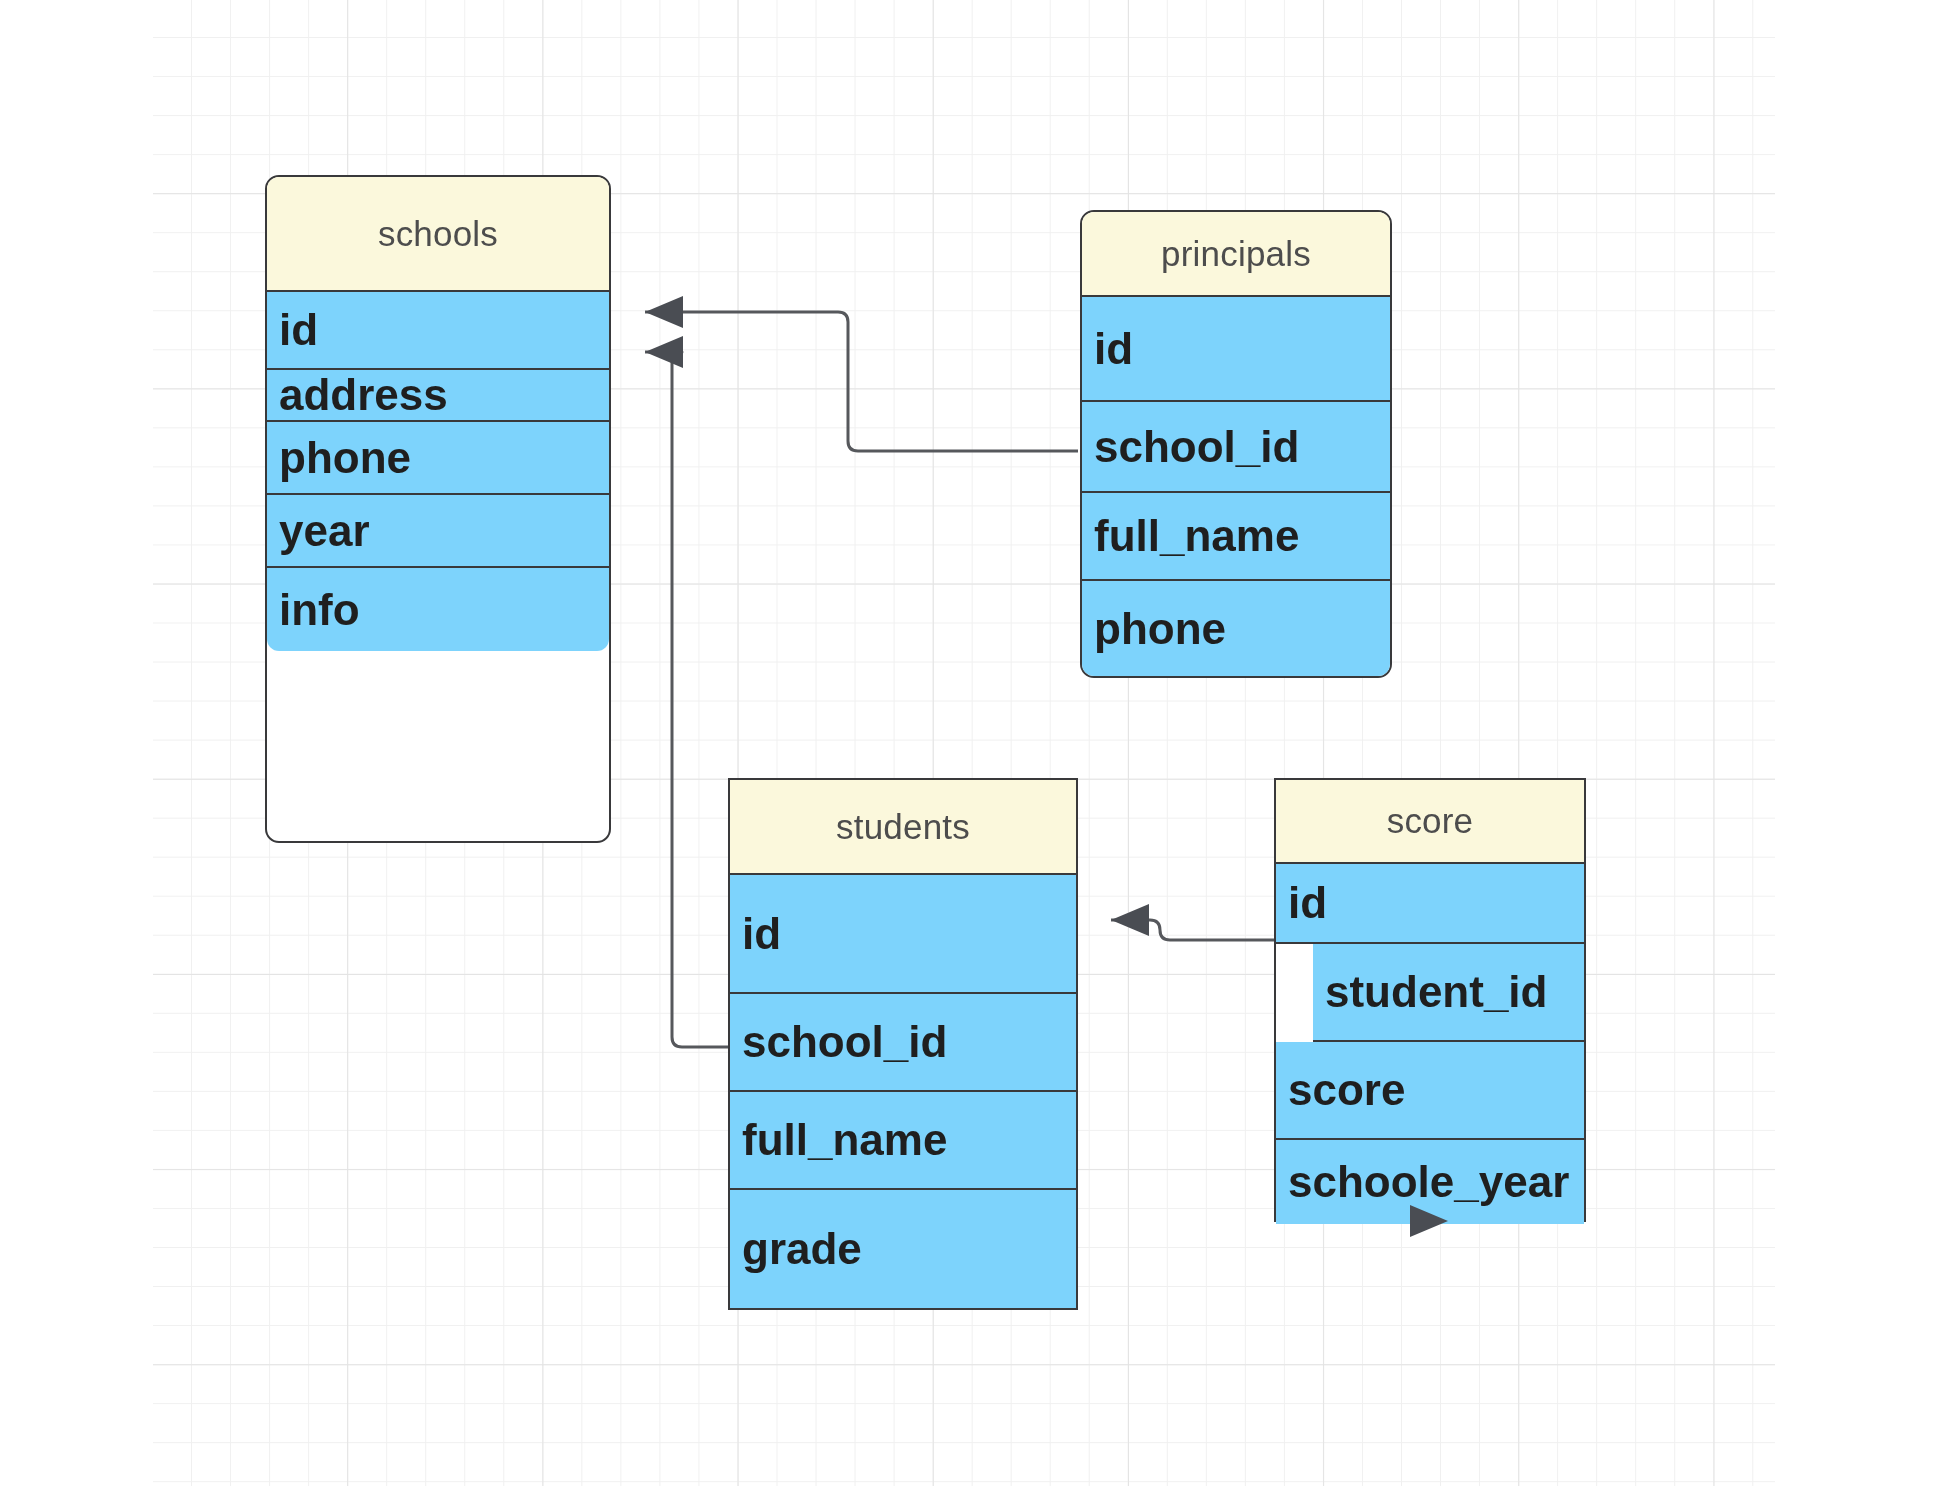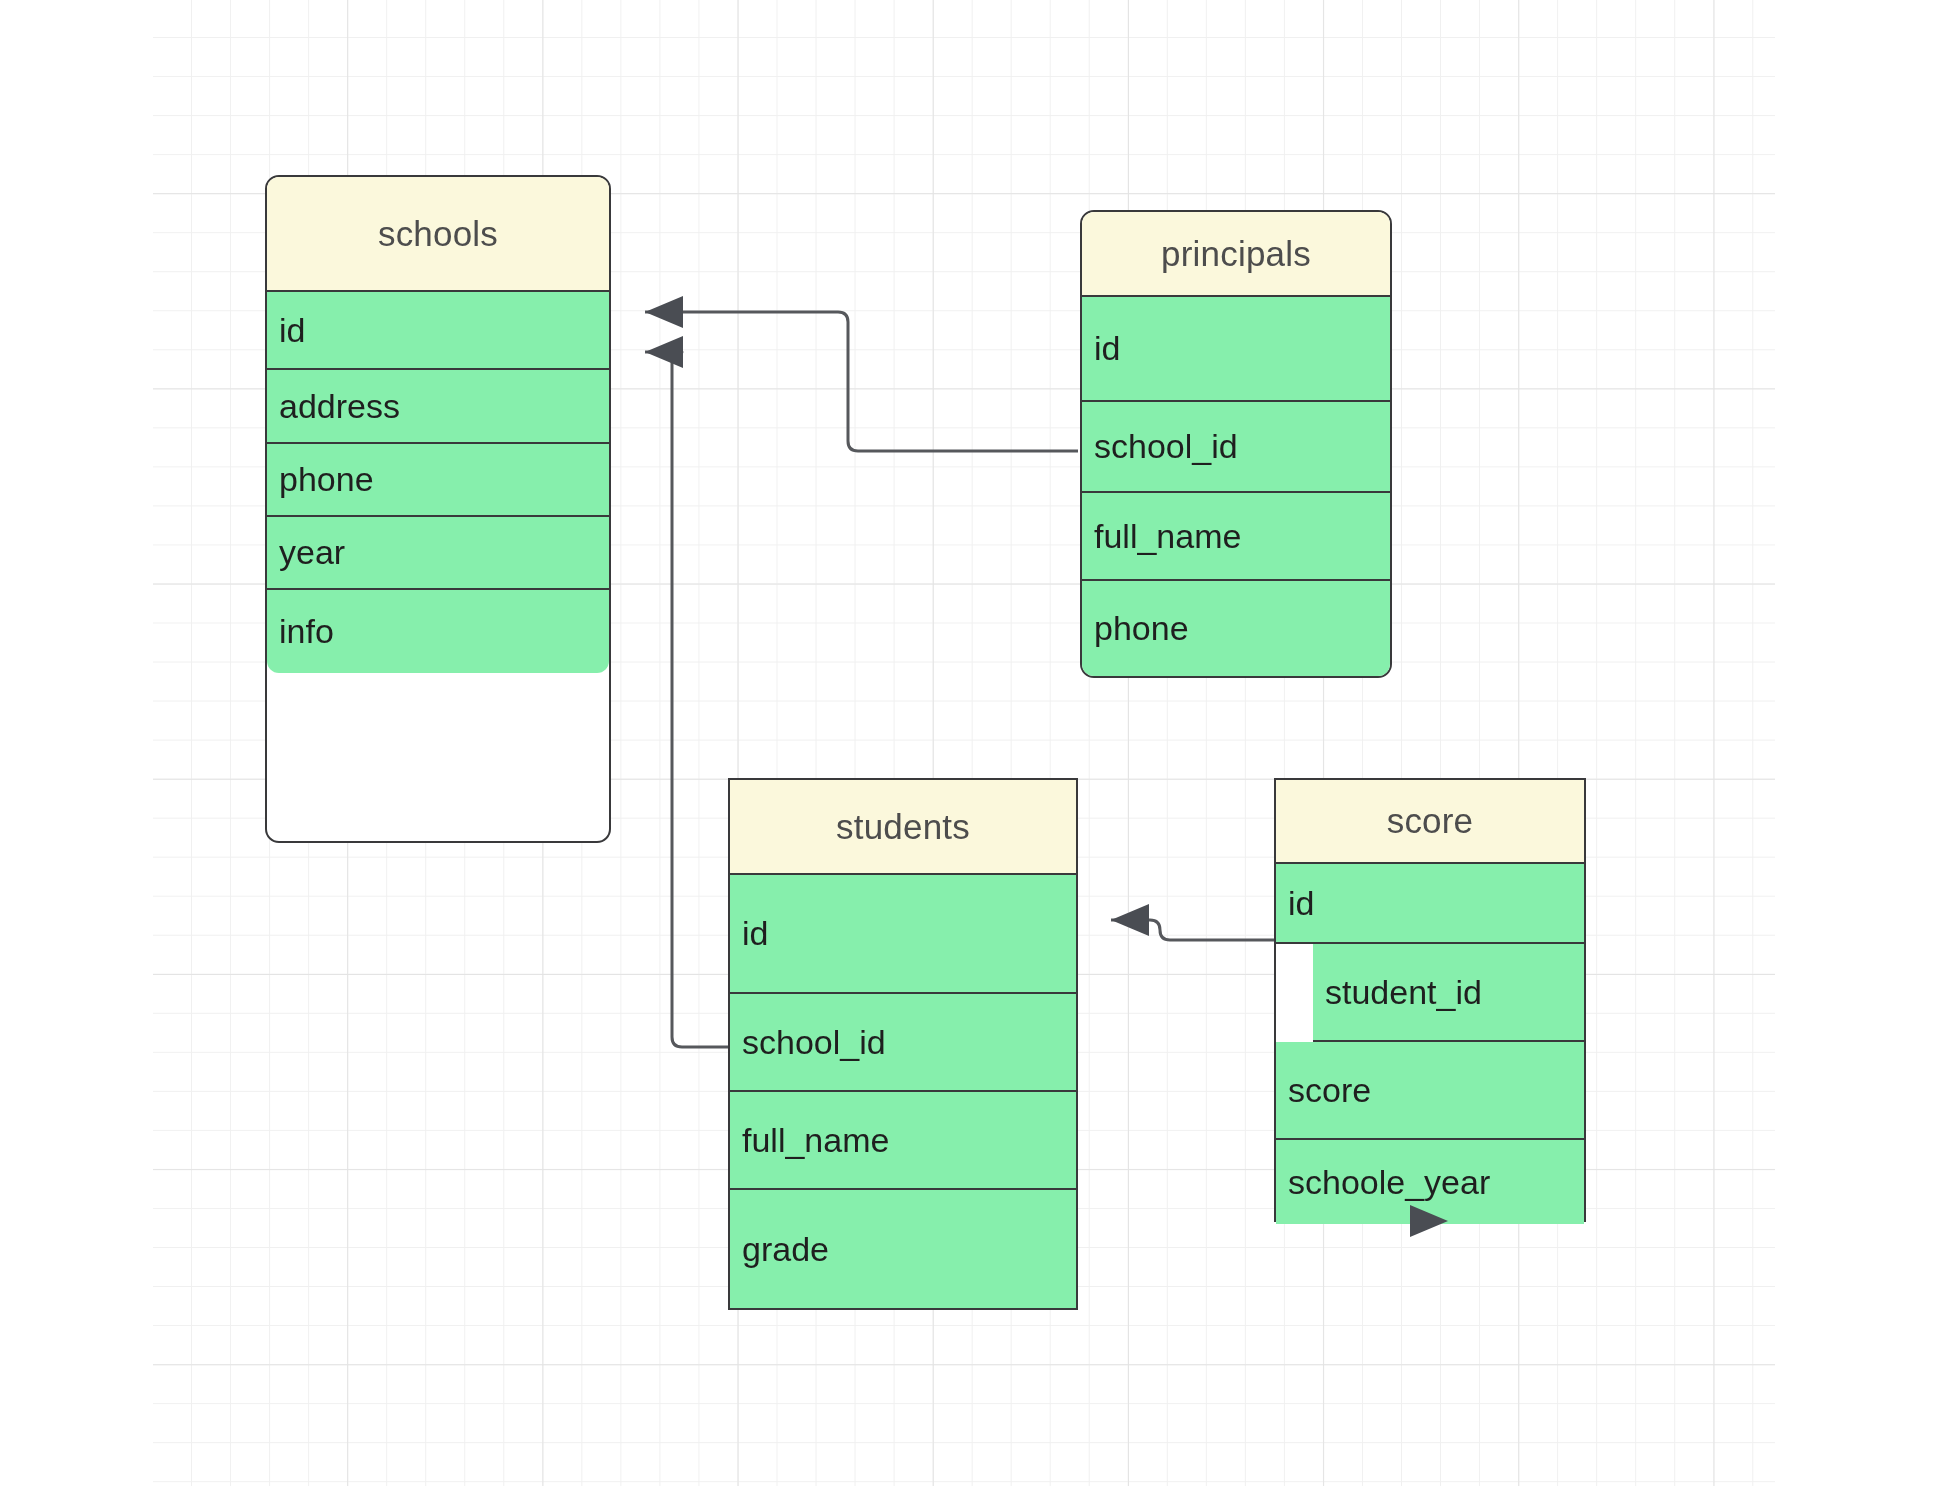--- a/index.html
+++ b/index.html
@@ -62,25 +62,26 @@
   .entity.rounded > .entity-header {
     border-top-left-radius: 12px;
     border-top-right-radius: 12px;
   }
 
   .attr-row {
     box-sizing: border-box;
     display: flex;
     align-items: center;
     padding-left: 12px;
-    font-size: 34px;
+    font-size: 44px;
     color: #1f1f1f;
     border-bottom: 2px solid #39393b;
     flex: none;
-    background: #86efac;
+    background: #7dd3fc;
+    font-weight: bold;
   }
   .attr-row:last-child { border-bottom: none; }
   .entity.rounded > .attr-row:last-child {
     border-bottom-left-radius: 12px;
     border-bottom-right-radius: 12px;
   }
 
   
   #connectors {
     position: absolute;
@@ -101,21 +102,21 @@
 </head>
 <body>
 
 <div id="canvas">
 
   <div id="grid"></div>
 
   <div class="entity rounded" style="left:265px; top:175px; width:346px; height:668px;">
     <div class="entity-header" style="height:115px;">schools</div>
     <div class="attr-row" style="height:78px;">id</div>
-    <div class="attr-row" style="height:74px;">address</div>
+    <div class="attr-row" style="height:52px;">address</div>
     <div class="attr-row" style="height:73px;">phone</div>
     <div class="attr-row" style="height:73px;">year</div>
     <div class="attr-row" style="height:83px;">info</div>
   </div>
 
   <div class="entity rounded" style="left:1080px; top:210px; width:312px; height:468px;">
     <div class="entity-header" style="height:85px;">principals</div>
     <div class="attr-row" style="height:105px;">id</div>
     <div class="attr-row" style="height:91px;">school_id</div>
     <div class="attr-row" style="height:88px;">full_name</div>

